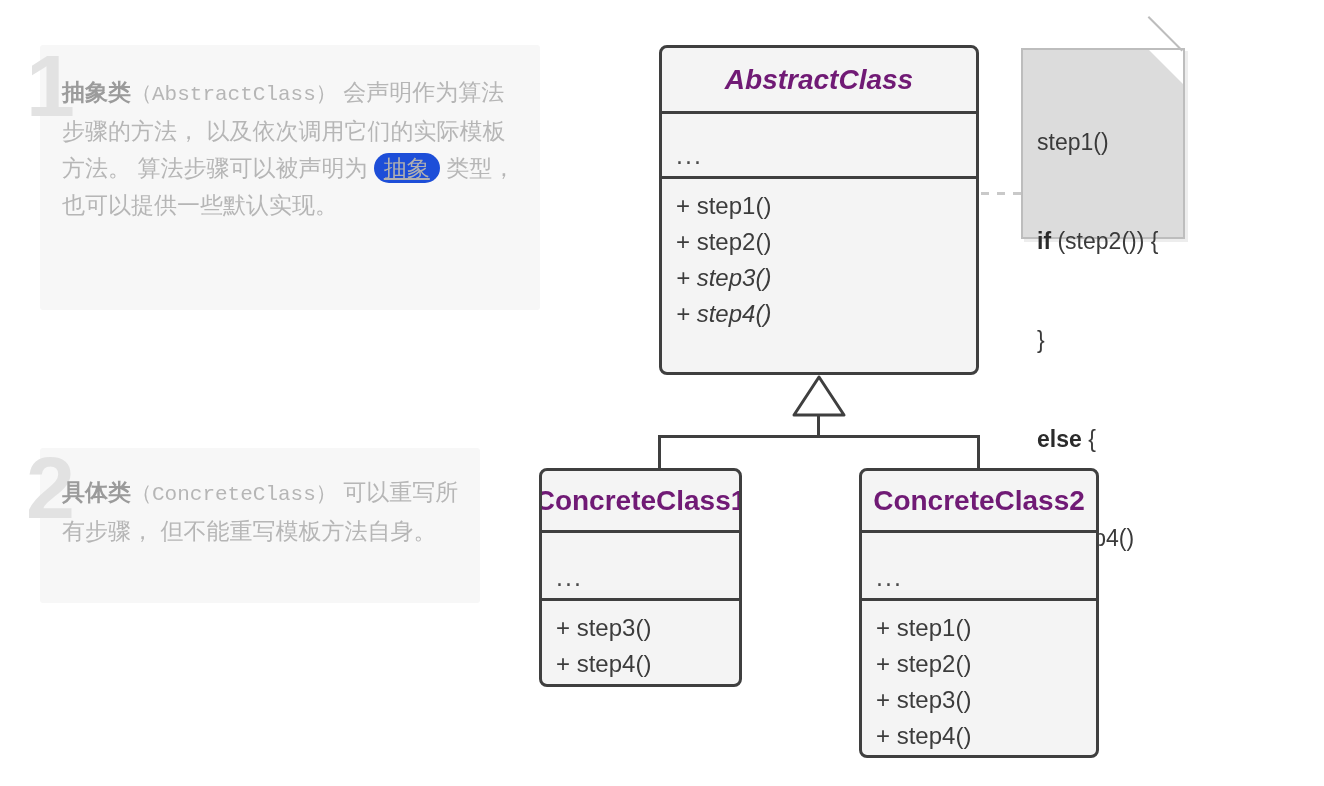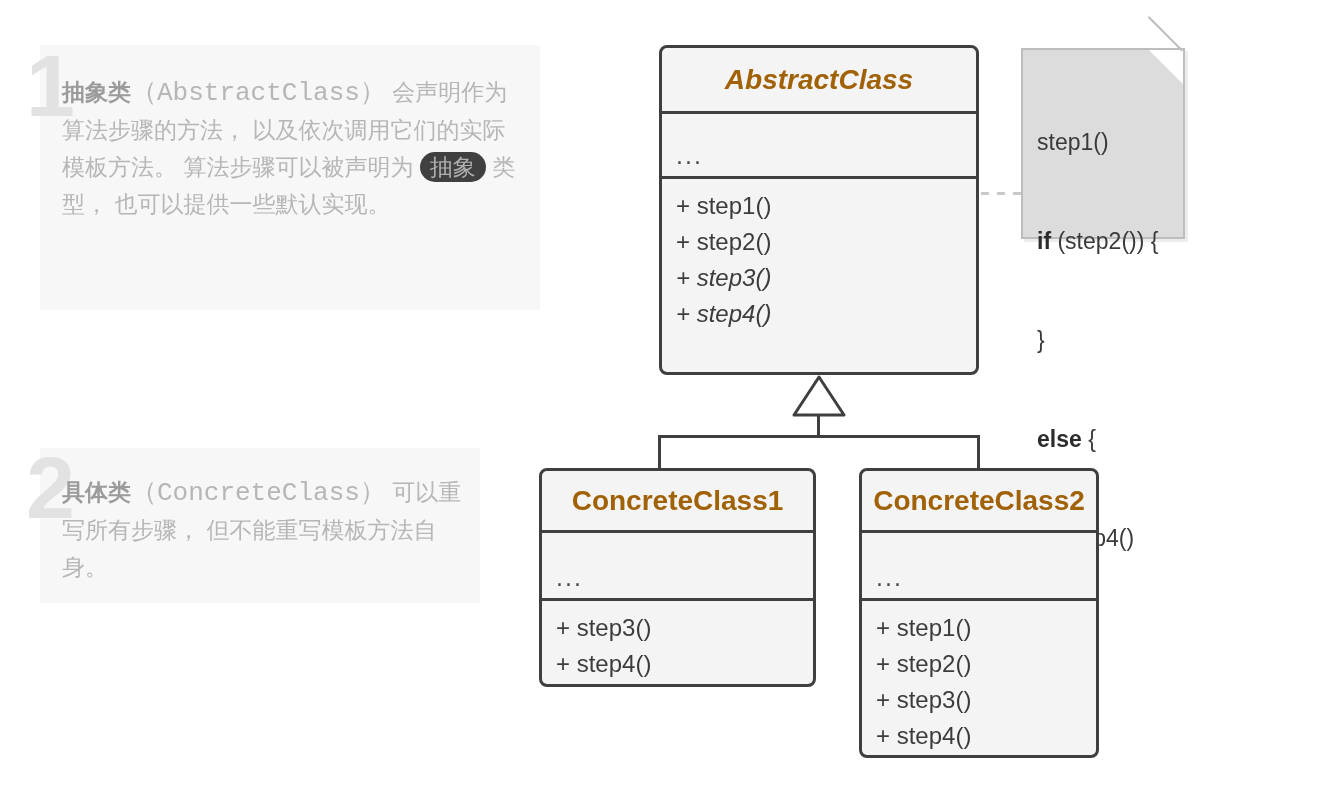--- a/index.html
+++ b/index.html
@@ -14,35 +14,36 @@
   .big-num{
     position:absolute;font-family:"Liberation Sans",sans-serif;
     font-weight:bold;color:#e2e2e2;line-height:1;
     font-size:88px;letter-spacing:-2px;user-select:none;
   }
   .panel-text{
     position:absolute;color:#b6b6b6;font-size:23px;line-height:37px;
     font-family:"Liberation Sans","DejaVu Sans",sans-serif;
   }
   .panel-text b{color:#9b9b9b;font-weight:bold;}
-  .panel-text .mono{font-family:"Liberation Mono","DejaVu Sans Mono",monospace;font-size:26px;}
+  .panel-text .mono{font-family:"Liberation Mono","DejaVu Sans Mono",monospace;font-size:21px;}
   .pill{
-    background:#404040;border-radius:16px;padding:2px 10px;
+    background:#1d4ed8;border-radius:16px;padding:2px 10px;
     color:#b0b0b0;
+    text-decoration:underline;
   }
 
   
   .uml-box{
     position:absolute;background:#f4f4f4;border:3px solid #3f3f3f;
     border-radius:8px;box-sizing:border-box;overflow:hidden;
   }
   .uml-sec{box-sizing:border-box;position:relative;}
   .uml-sec + .uml-sec{border-top:3px solid #3f3f3f;}
   .uml-title{
-    text-align:center;font-size:28px;color:#a16207;
+    text-align:center;font-size:28px;color:#701a75;
     display:flex;align-items:center;justify-content:center;border-radius:14px;
   }
   .uml-title.abstract{font-style:italic;font-weight:bold;}
   .uml-title.concrete{font-weight:bold;}
   .uml-attrs{
     display:flex;align-items:flex-end;font-size:25px;color:#4a4a4a;
     padding:0 14px 6px 14px;letter-spacing:2px;
   }
   .uml-ops{padding:9px 14px 8px 14px;}
   .uml-op{font-size:24px;color:#3c3c3c;line-height:36px;white-space:nowrap;}
@@ -121,21 +122,21 @@
 </svg>
 
 <div class="line" style="left:817px;top:414px;width:3px;height:23px;"></div>
 
 <div class="line" style="left:658px;top:435px;width:322px;height:3px;"></div>
 
 <div class="line" style="left:658px;top:435px;width:3px;height:35px;"></div>
 
 <div class="line" style="left:977px;top:435px;width:3px;height:35px;"></div>
 
-<div class="uml-box" style="left:539px;top:468px;width:277px;height:219px;">
+<div class="uml-box" style="left:539px;top:468px;width:203px;height:219px;">
   <div class="uml-sec uml-title concrete" style="height:59px;">ConcreteClass1</div>
   <div class="uml-sec uml-attrs" style="height:68px;">...</div>
   <div class="uml-sec uml-ops">
     <div class="uml-op">+ step3()</div>
     <div class="uml-op">+ step4()</div>
   </div>
 </div>
 
 <div class="uml-box" style="left:859px;top:468px;width:240px;height:290px;">
   <div class="uml-sec uml-title concrete" style="height:59px;">ConcreteClass2</div>

